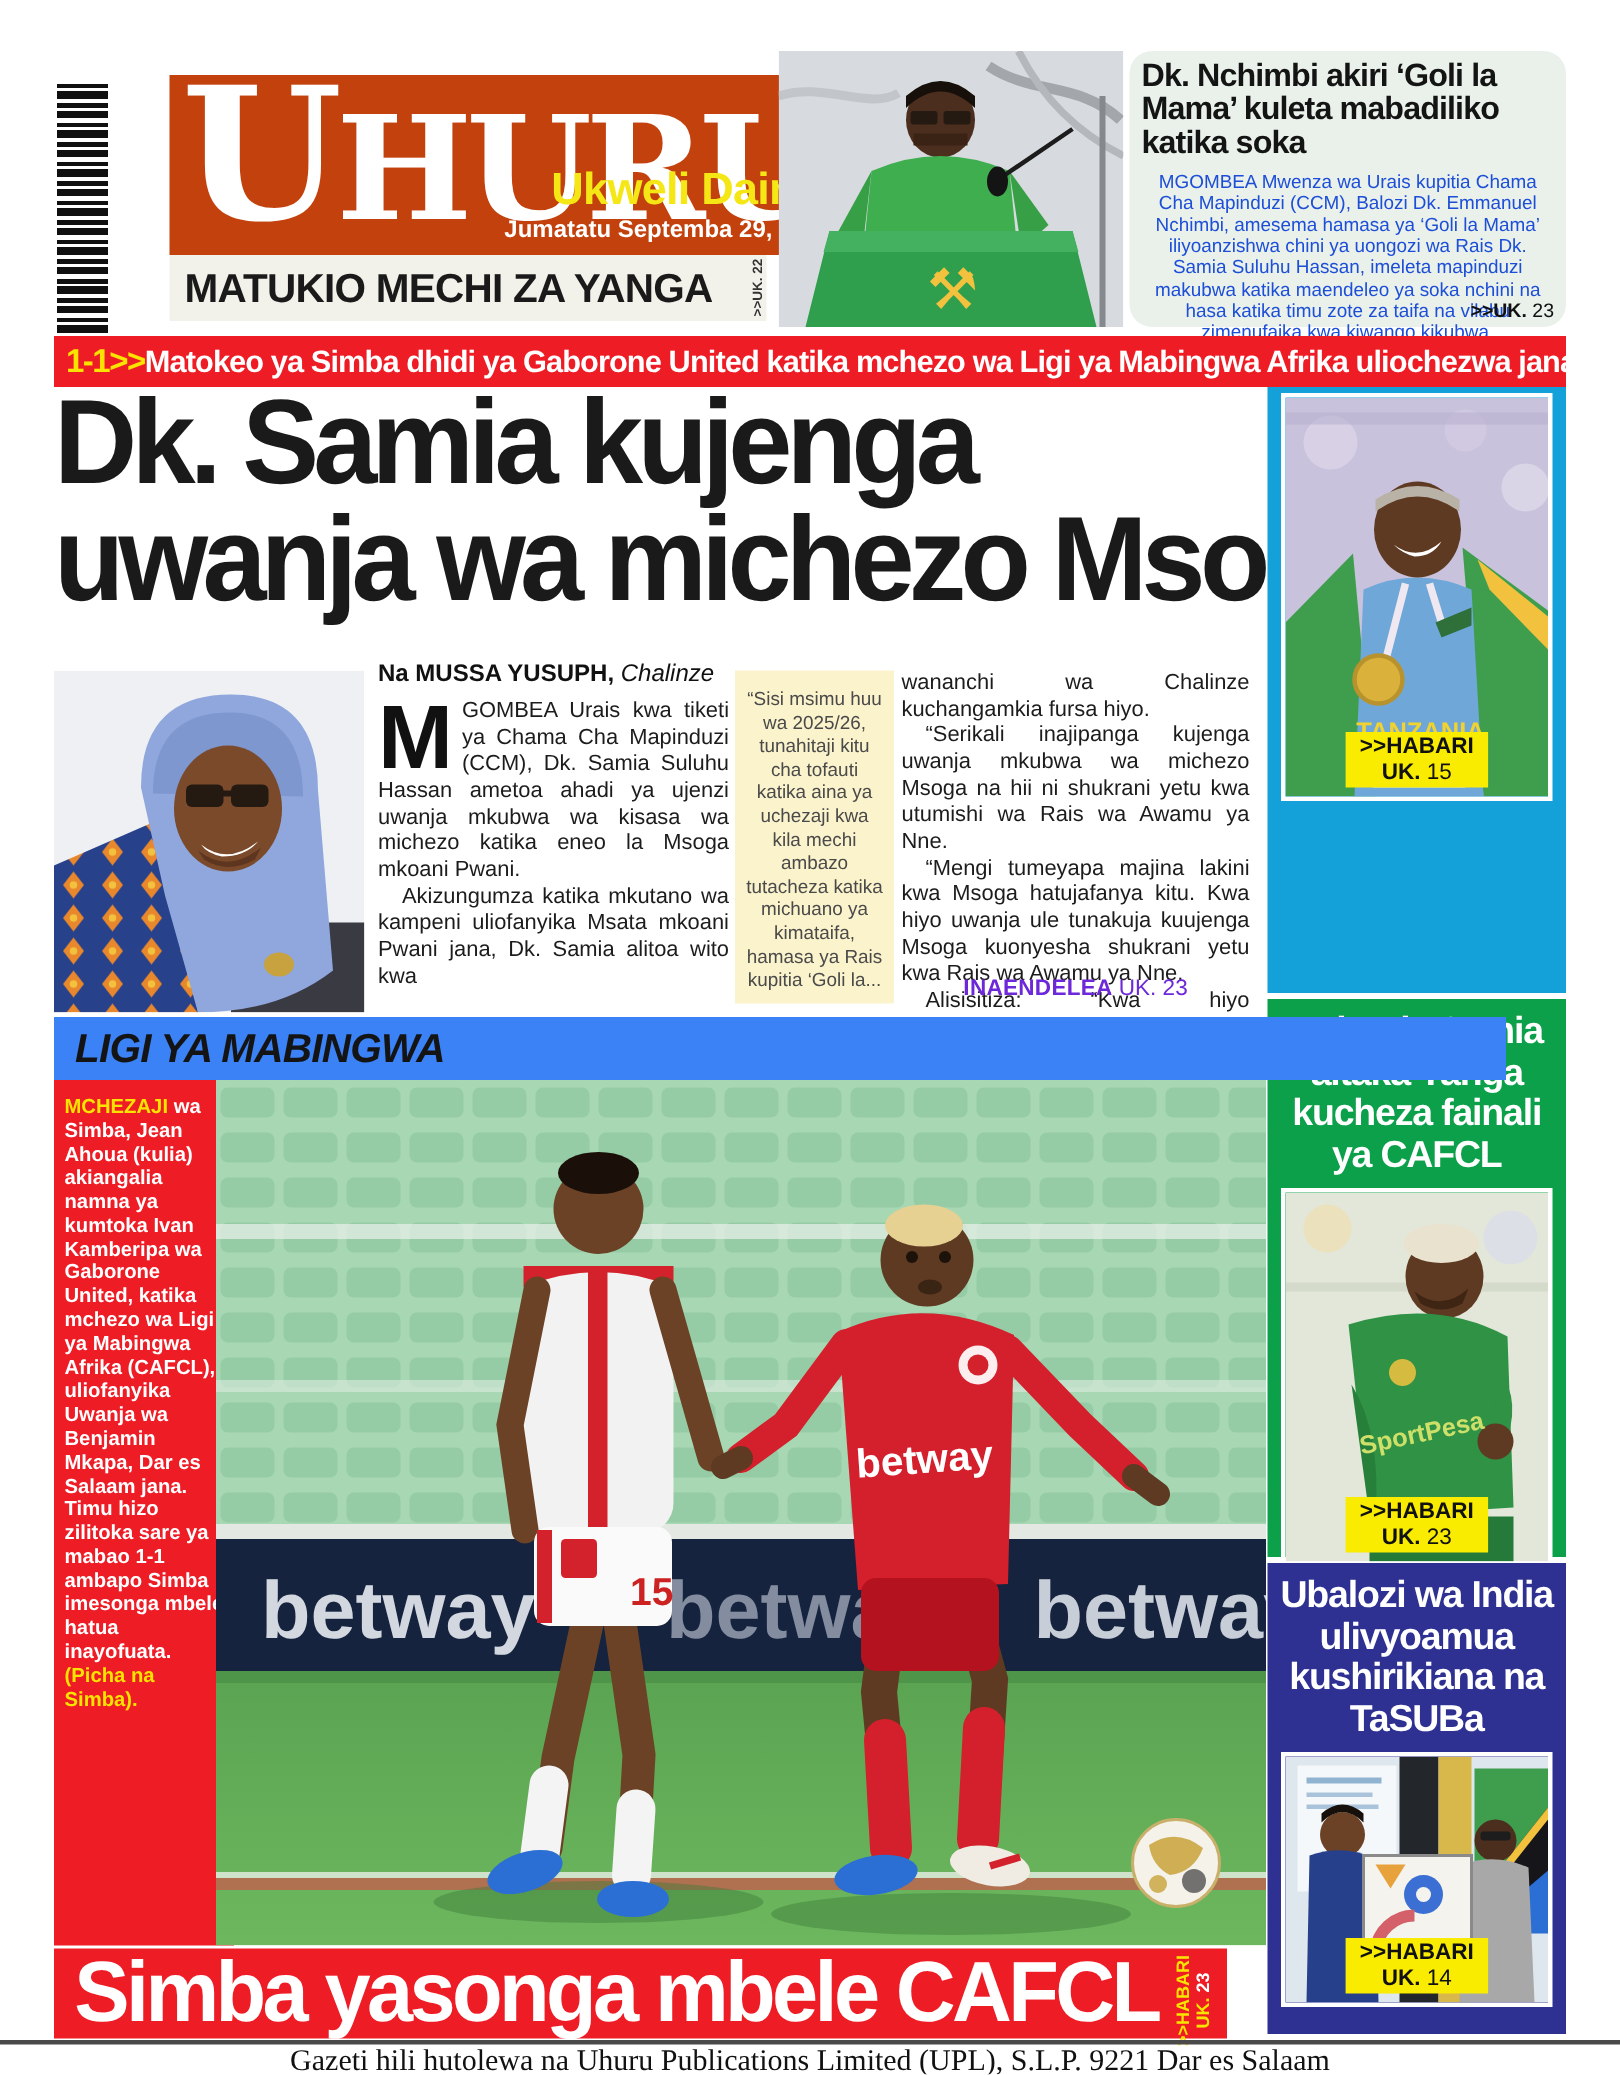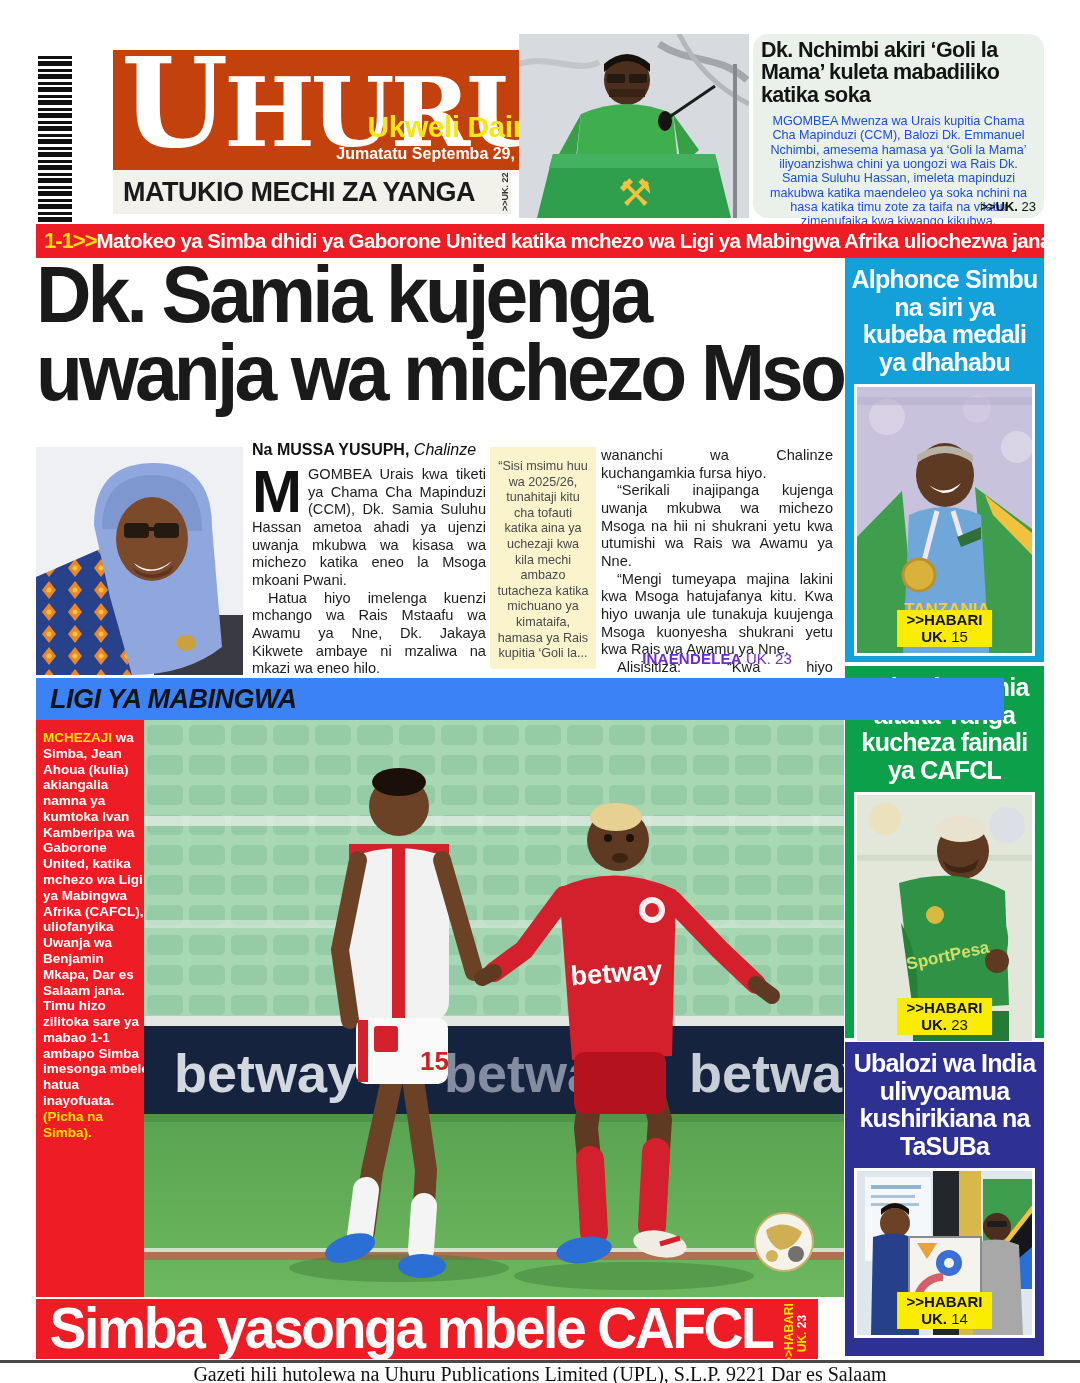--- a/index.html
+++ b/index.html
@@ -177,21 +177,20 @@
       <rect x="118" y="76" width="25" height="15" rx="4" fill="#241a12"></rect>
       <rect x="112" y="80" width="8" height="4" fill="#241a12"></rect>
       <path d="M98,116 Q116,130 136,114 Q128,124 112,124 Q102,122 98,116 Z" fill="#fff"></path>
       <path d="M96,120 Q116,136 138,118 L134,126 Q116,136 100,126 Z" fill="#5e3620"></path>
       <ellipse cx="150" cy="196" rx="10" ry="8" fill="#c8a23e"></ellipse>
     </svg>
   </div>
 
   <div class="lead-col col1">
     <p>MGOMBEA Urais kwa tiketi ya Chama Cha Mapinduzi (CCM), Dk. Samia Suluhu Hassan ametoa ahadi ya ujenzi uwanja mkubwa wa kisasa wa michezo katika eneo la Msoga mkoani Pwani.</p>
-    <p>Hatua hiyo imelenga kuenzi mchango wa Rais Mstaafu wa Awamu ya Nne, Dk. Jakaya Kikwete ambaye ni mzaliwa na mkazi wa eneo hilo.</p>
     <p>Akizungumza katika mkutano wa kampeni uliofanyika Msata mkoani Pwani jana, Dk. Samia alitoa wito kwa</p>
   </div>
 
   <div class="pull-quote">
     <div class="pull-quote-text">“Sisi msimu huu wa 2025/26, tunahitaji kitu cha tofauti katika aina ya uchezaji kwa kila mechi ambazo tutacheza katika michuano ya kimataifa, hamasa ya Rais kupitia ‘Goli la...</div>
   </div>
 
   <div class="lead-col col2">
     <p>wananchi wa Chalinze kuchangamkia fursa hiyo.</p>
     <p>“Serikali inajipanga kujenga uwanja mkubwa wa michezo Msoga na hii ni shukrani yetu kwa utumishi wa Rais wa Awamu ya Nne.</p>
@@ -199,21 +198,20 @@
     <p>Alisisitiza: “Kwa hiyo wanachalinze mtakuwa na uwanja mkubwa wa michezo pale msoga.”</p>
     <p>Mara baada ya Dk. Samia kutoa</p>
   </div>
 
   <div class="continues">
     <b>INAENDELEA</b>
     <span>UK. 23</span>
   </div>
 
   <div class="panel panel1">
-    <div class="panel-title">Alphonce Simbu na siri ya kubeba medali ya dhahabu</div>
     <div class="panel-photo" style="height:272px;">
       <svg width="175" height="266" viewBox="0 0 175 266">
         <rect width="175" height="266" fill="#c9c2dc"></rect>
         <circle cx="30" cy="30" r="18" fill="#dcd5e9" opacity="0.8"></circle>
         <circle cx="120" cy="22" r="14" fill="#d2cae2" opacity="0.8"></circle>
         <circle cx="160" cy="60" r="16" fill="#ded8ea" opacity="0.8"></circle>
         <rect y="10" width="175" height="8" fill="#b9b0d0" opacity="0.6"></rect>
         <polygon points="0,150 45,104 60,266 0,266" fill="#3f9e4e"></polygon>
         <polygon points="118,100 175,142 175,266 132,266" fill="#3f9e4e"></polygon>
         <polygon points="128,108 175,146 175,168 136,128" fill="#f2c23e"></polygon>

